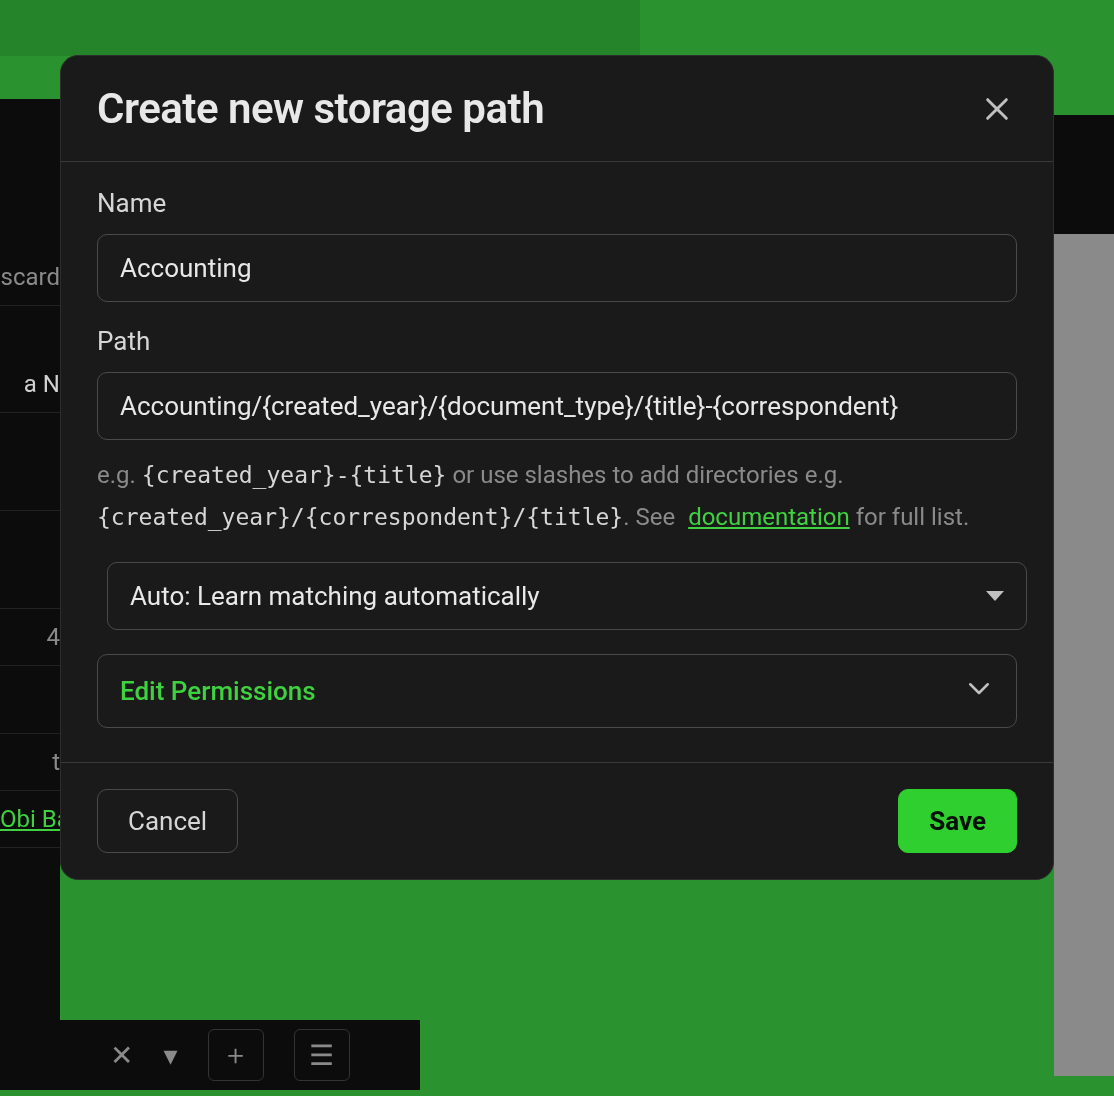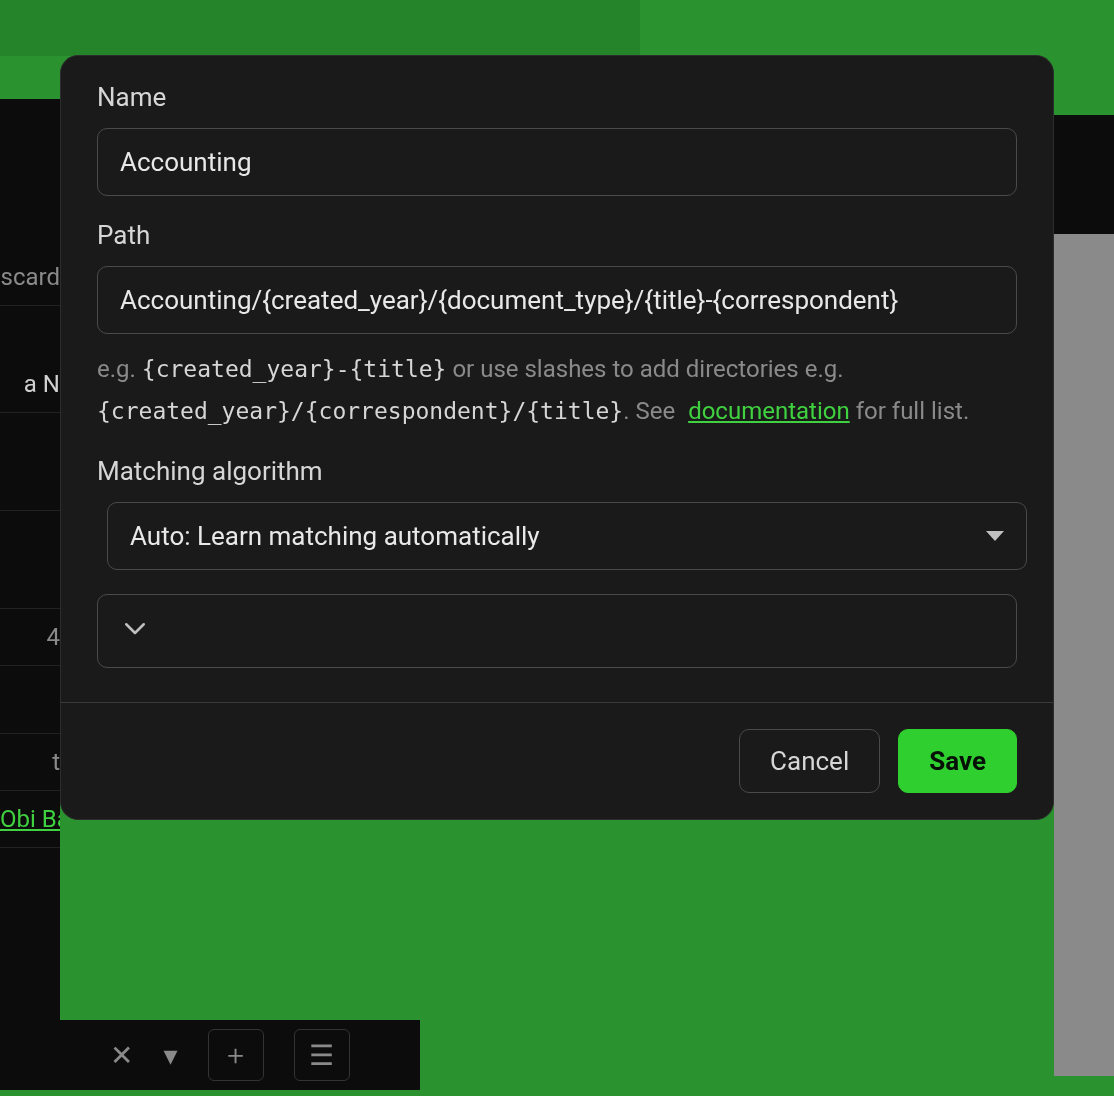--- a/index.html
+++ b/index.html
@@ -114,21 +114,21 @@
   .collapse-row {
     display: flex; align-items: center; justify-content: space-between;
     cursor: pointer;
   }
   .collapse-row .label { color: #3fd13f; font-weight: 500; }
   .chevron svg { width: 30px; height: 30px; stroke: #c0c0c0; fill:none; }
 
   .modal-footer {
     border-top: 1px solid #3a3a3a;
     padding: 26px 36px;
-    display: flex; justify-content: flex-end; gap: 18px;
+    display: flex; justify-content: space-between; gap: 18px;
   }
   .btn {
     font-size: 26px; padding: 16px 30px; border-radius: 10px; cursor: pointer;
     font-family: inherit;
   }
   .btn-secondary {
     background: transparent; color: #d6d6d6; border: 1px solid #4a4a4a;
   }
   .btn-primary {
     background: #2fcf2f; color: #061006; border: 1px solid #2fcf2f; font-weight: 700;
@@ -159,46 +159,55 @@
   <div class="bg-gray-panel"></div>
 
   <div class="bg-toolbar">
     <span>✕</span>
     <span>▾</span>
     <div class="box">＋</div>
     <div class="box">☰</div>
   </div>
 
   <div class="modal">
+    <div class="modal-header">
+      <div class="modal-title">Create new storage path</div>
+      <button class="close-btn">
+        <svg viewBox="0 0 24 24" stroke-width="2.5" stroke-linecap="round">
+            <line x1="4" y1="4" x2="20" y2="20"></line>
+            <line x1="20" y1="4" x2="4" y2="20"></line>
+          </svg>
+      </button>
+    </div>
 
     <div class="modal-body">
 
       <div class="group">
         <div class="field-label">Name</div>
         <input class="text-input" type="text" value="Accounting" style="">
       </div>
 
       <div class="group">
         <div class="field-label">Path</div>
         <input class="text-input" type="text" value="Accounting/{created_year}/{document_type}/{title}-{correspondent}" style="">
         <div class="help-text">
           <span>e.g. </span><span class="code">{created_year}-{title}</span><span> or use slashes to add directories e.g. </span><span class="code">{created_year}/{correspondent}/{title}</span><span>. See </span><a href="#">documentation</a><span> for full list.</span>
         </div>
       </div>
 
       <div class="group">
-        <div class="field-label">Matching algorithm</div>
         <div class="select-input">
           <span>Auto: Learn matching automatically</span>
           <span class="caret-down"></span>
         </div>
       </div>
 
       <div class="group" style="margin-bottom:4px">
         <div class="collapse-row">
+          <span class="label">Edit Permissions</span>
           <span class="chevron">
             <svg viewBox="0 0 24 24" stroke-width="2" stroke-linecap="round" stroke-linejoin="round">
                 <polyline points="5 9 12 16 19 9"></polyline>
               </svg>
           </span>
         </div>
       </div>
 
     </div>
 

